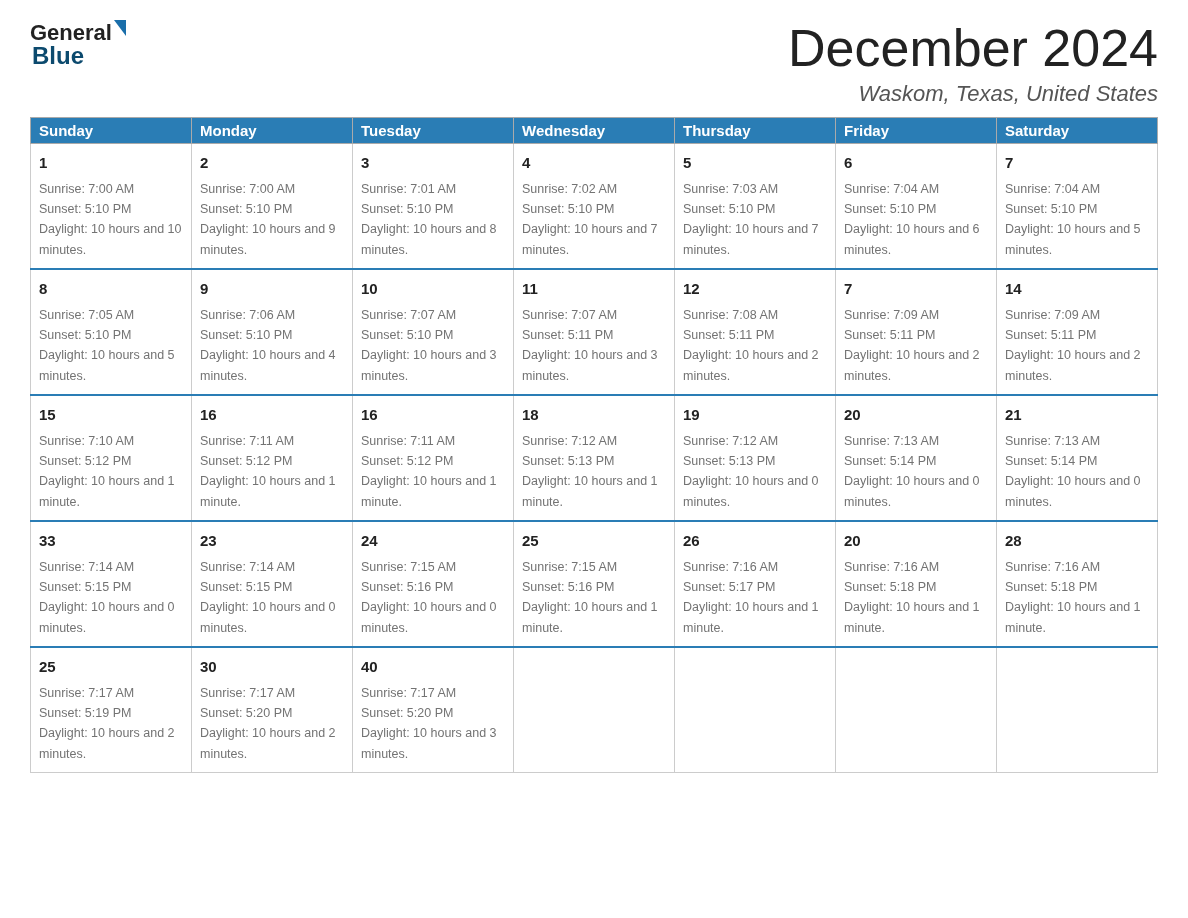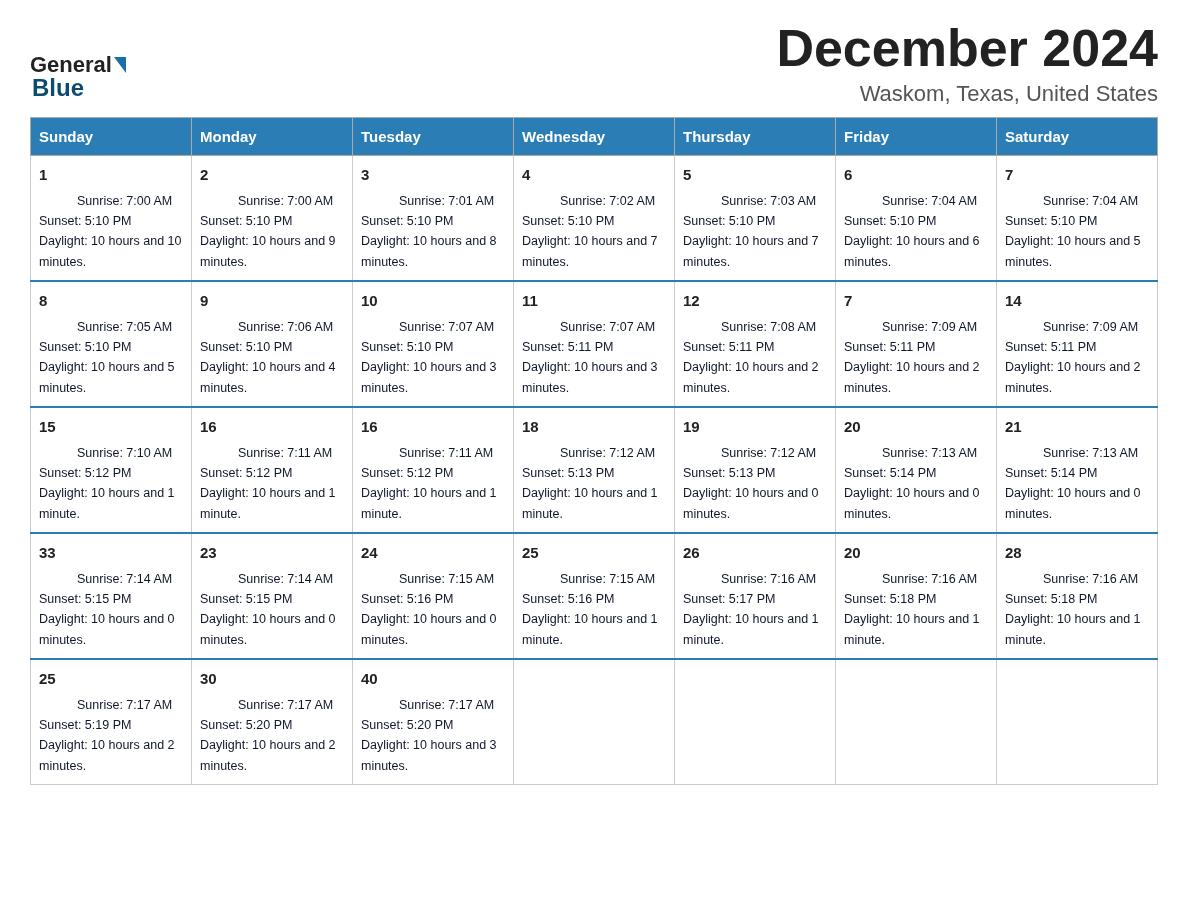--- a/index.html
+++ b/index.html
@@ -17,51 +17,49 @@
       justify-content: space-between;
       margin-bottom: 10px;
     }
     .logo {
       display: flex;
       flex-direction: column;
       align-items: flex-start;
     }
     .logo-text {
       display: flex;
-      align-items: center;
       font-size: 22px;
       font-weight: bold;
       color: #222;
-      margin-top: 32px;
     }
     .logo-general { color: #222; }
     .logo-triangle {
       width: 0; height: 0;
       border-left: 12px solid transparent;
       border-right: 0px solid transparent;
       border-top: 16px solid #1a6eaa;
       display: inline-block;
       margin: 0 2px;
     }
     .logo-blue { color: #0c4a6e; font-size: 24px; font-weight: bold; display: block; margin-top: -4px; margin-left: 2px; }
     .title-block { text-align: right; }
-    .month-title { font-size: 52px; font-weight: bold; color: #222; line-height: 1.1; }
-    .location-title { font-size: 22px; color: #555; margin-top: 4px; }
+    .month-title { font-size: 52px; font-weight: normal; color: #222; line-height: 1.1; }
+    .location-title { font-size: 22px; color: #555; margin-top: 4px; font-style: italic; }
 
     .calendar {
       width: 100%;
       border-collapse: collapse;
       border: 1px solid #aaa;
     }
     .calendar th {
       background-color: #2a7db5;
       color: #fff;
       font-size: 15px;
       font-weight: bold;
-      padding: 10px 8px;
+      padding: 4px 8px;
       text-align: left;
       border: 1px solid #aaa;
     }
     .calendar td {
       vertical-align: top;
       padding: 8px;
       border: 1px solid #ccc;
       font-size: 13px;
       line-height: 1.5;
       width: calc(100% / 7);
@@ -69,23 +67,22 @@
     }
     .calendar tr td { background: #fff; }
     .day-number {
       font-size: 15px;
       font-weight: bold;
       display: block;
       margin-bottom: 4px;
     }
     .day-info {
       font-size: 12.5px;
-      color: #0f172a;
+      color: #737373;
       line-height: 1.55;
-      margin-left: 38px;
     }
     .empty-cell { background: #fff; }
     .row-divider td {
       border-top: 2px solid #2a7db5;
     }
   </style>
 </head>
 <body>
 
 <div class="header">

